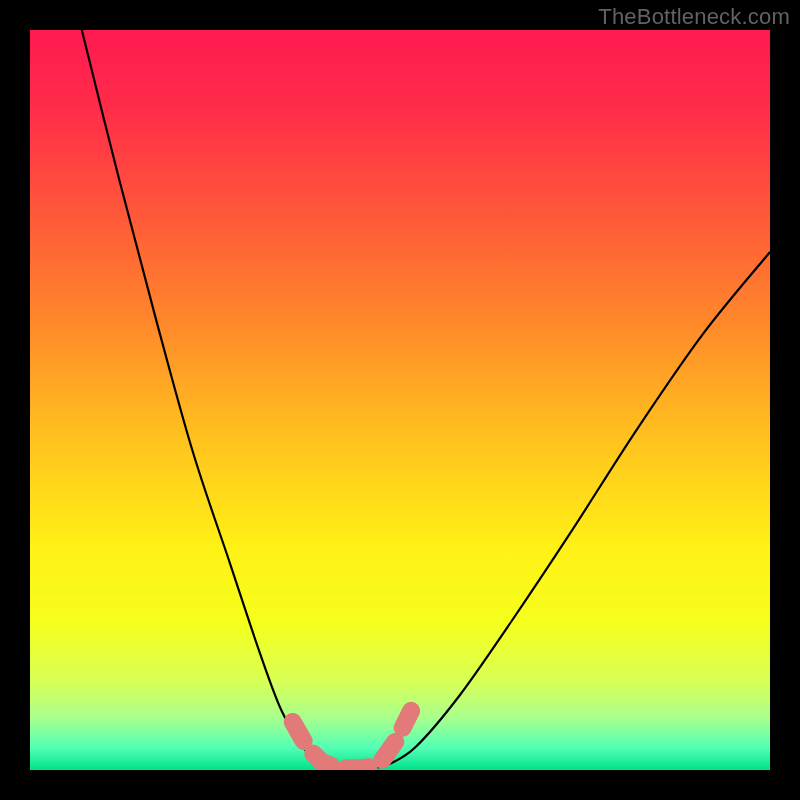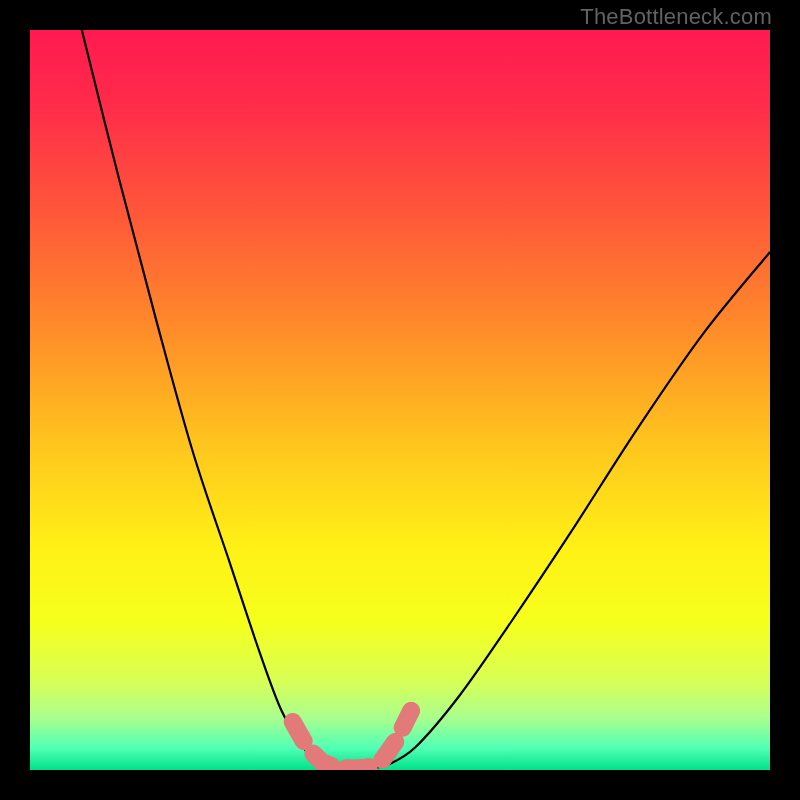--- a/index.html
+++ b/index.html
@@ -13,21 +13,21 @@
   }
   .stage {
     position: relative;
     width: 800px;
     height: 800px;
     background: #000000;
   }
   .watermark {
     position: absolute;
     top: 4px;
-    right: 28px;
+    right: 10px;
     color: #626262;
     font-size: 22px;
     font-weight: 400;
     letter-spacing: 0.2px;
     z-index: 10;
   }
   .plot {
     position: absolute;
     left: 30px;
     top: 30px;

